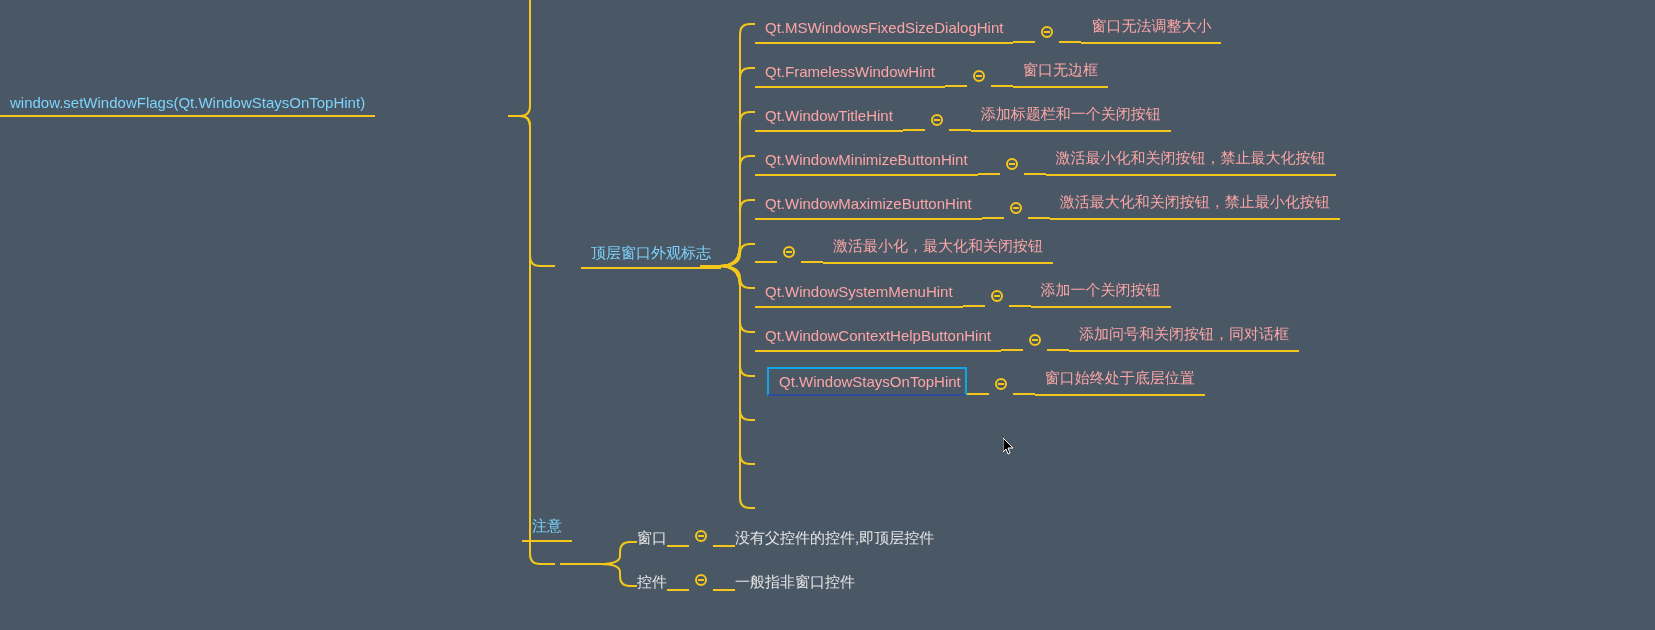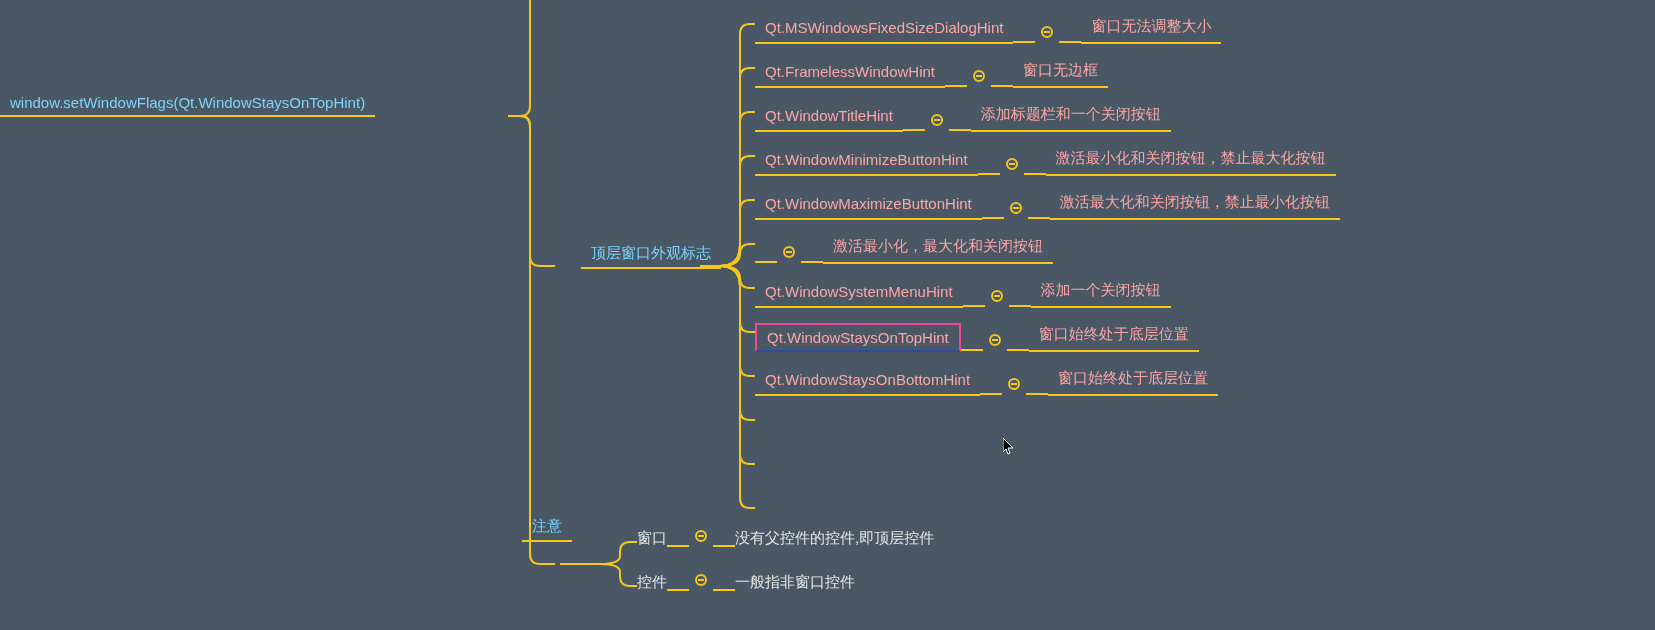--- a/index.html
+++ b/index.html
@@ -59,23 +59,24 @@
     position: relative;
   }
 
   .flag-row .flag-name,
   .flag-row .flag-desc {
     border-bottom: 2px solid #f5c71a;
     padding: 4px 10px 6px 10px;
     color: #fca5a5;
   }
   .flag-row .flag-name.sel {
-    border: 2px solid #ec4899;
+    border: 2px solid #0ea5e9;
     border-bottom: 2px solid #2a4b9e;
-    padding: 4px 10px 4px 10px;
+    padding: 4px 4px 4px 10px;
+    margin-left: 12px;
   }
   
   .exp {
     width: 12px;
     height: 12px;
     border-radius: 50%;
     border: 2px solid #f5c71a;
     background: #4a5866;
     margin: 0 6px 6px 6px;
     align-self: flex-end;
@@ -225,28 +226,28 @@
     <span class="flag-desc">激活最小化，最大化和关闭按钮</span>
   </div>
   <div class="flag-row">
     <span class="flag-name">Qt.WindowSystemMenuHint</span>
     <span class="hconnect"></span>
     <span class="exp"></span>
     <span class="hconnect"></span>
     <span class="flag-desc">添加一个关闭按钮</span>
   </div>
   <div class="flag-row">
+    <span class="flag-name">Qt.WindowContextHelpButtonHint</span>
+    <span class="hconnect"></span>
+    <span class="exp"></span>
+    <span class="hconnect"></span>
+    <span class="flag-desc">添加问号和关闭按钮，同对话框</span>
+  </div>
+  <div class="flag-row">
     <span class="flag-name sel">Qt.WindowStaysOnTopHint</span>
-    <span class="hconnect"></span>
-    <span class="exp"></span>
-    <span class="hconnect"></span>
-    <span class="flag-desc">窗口始终处于底层位置</span>
-  </div>
-  <div class="flag-row">
-    <span class="flag-name">Qt.WindowStaysOnBottomHint</span>
     <span class="hconnect"></span>
     <span class="exp"></span>
     <span class="hconnect"></span>
     <span class="flag-desc">窗口始终处于底层位置</span>
   </div>
 </div>
 
 <div class="notes-list">
   <div class="note-row">
     <span class="flag-name">窗口</span>

